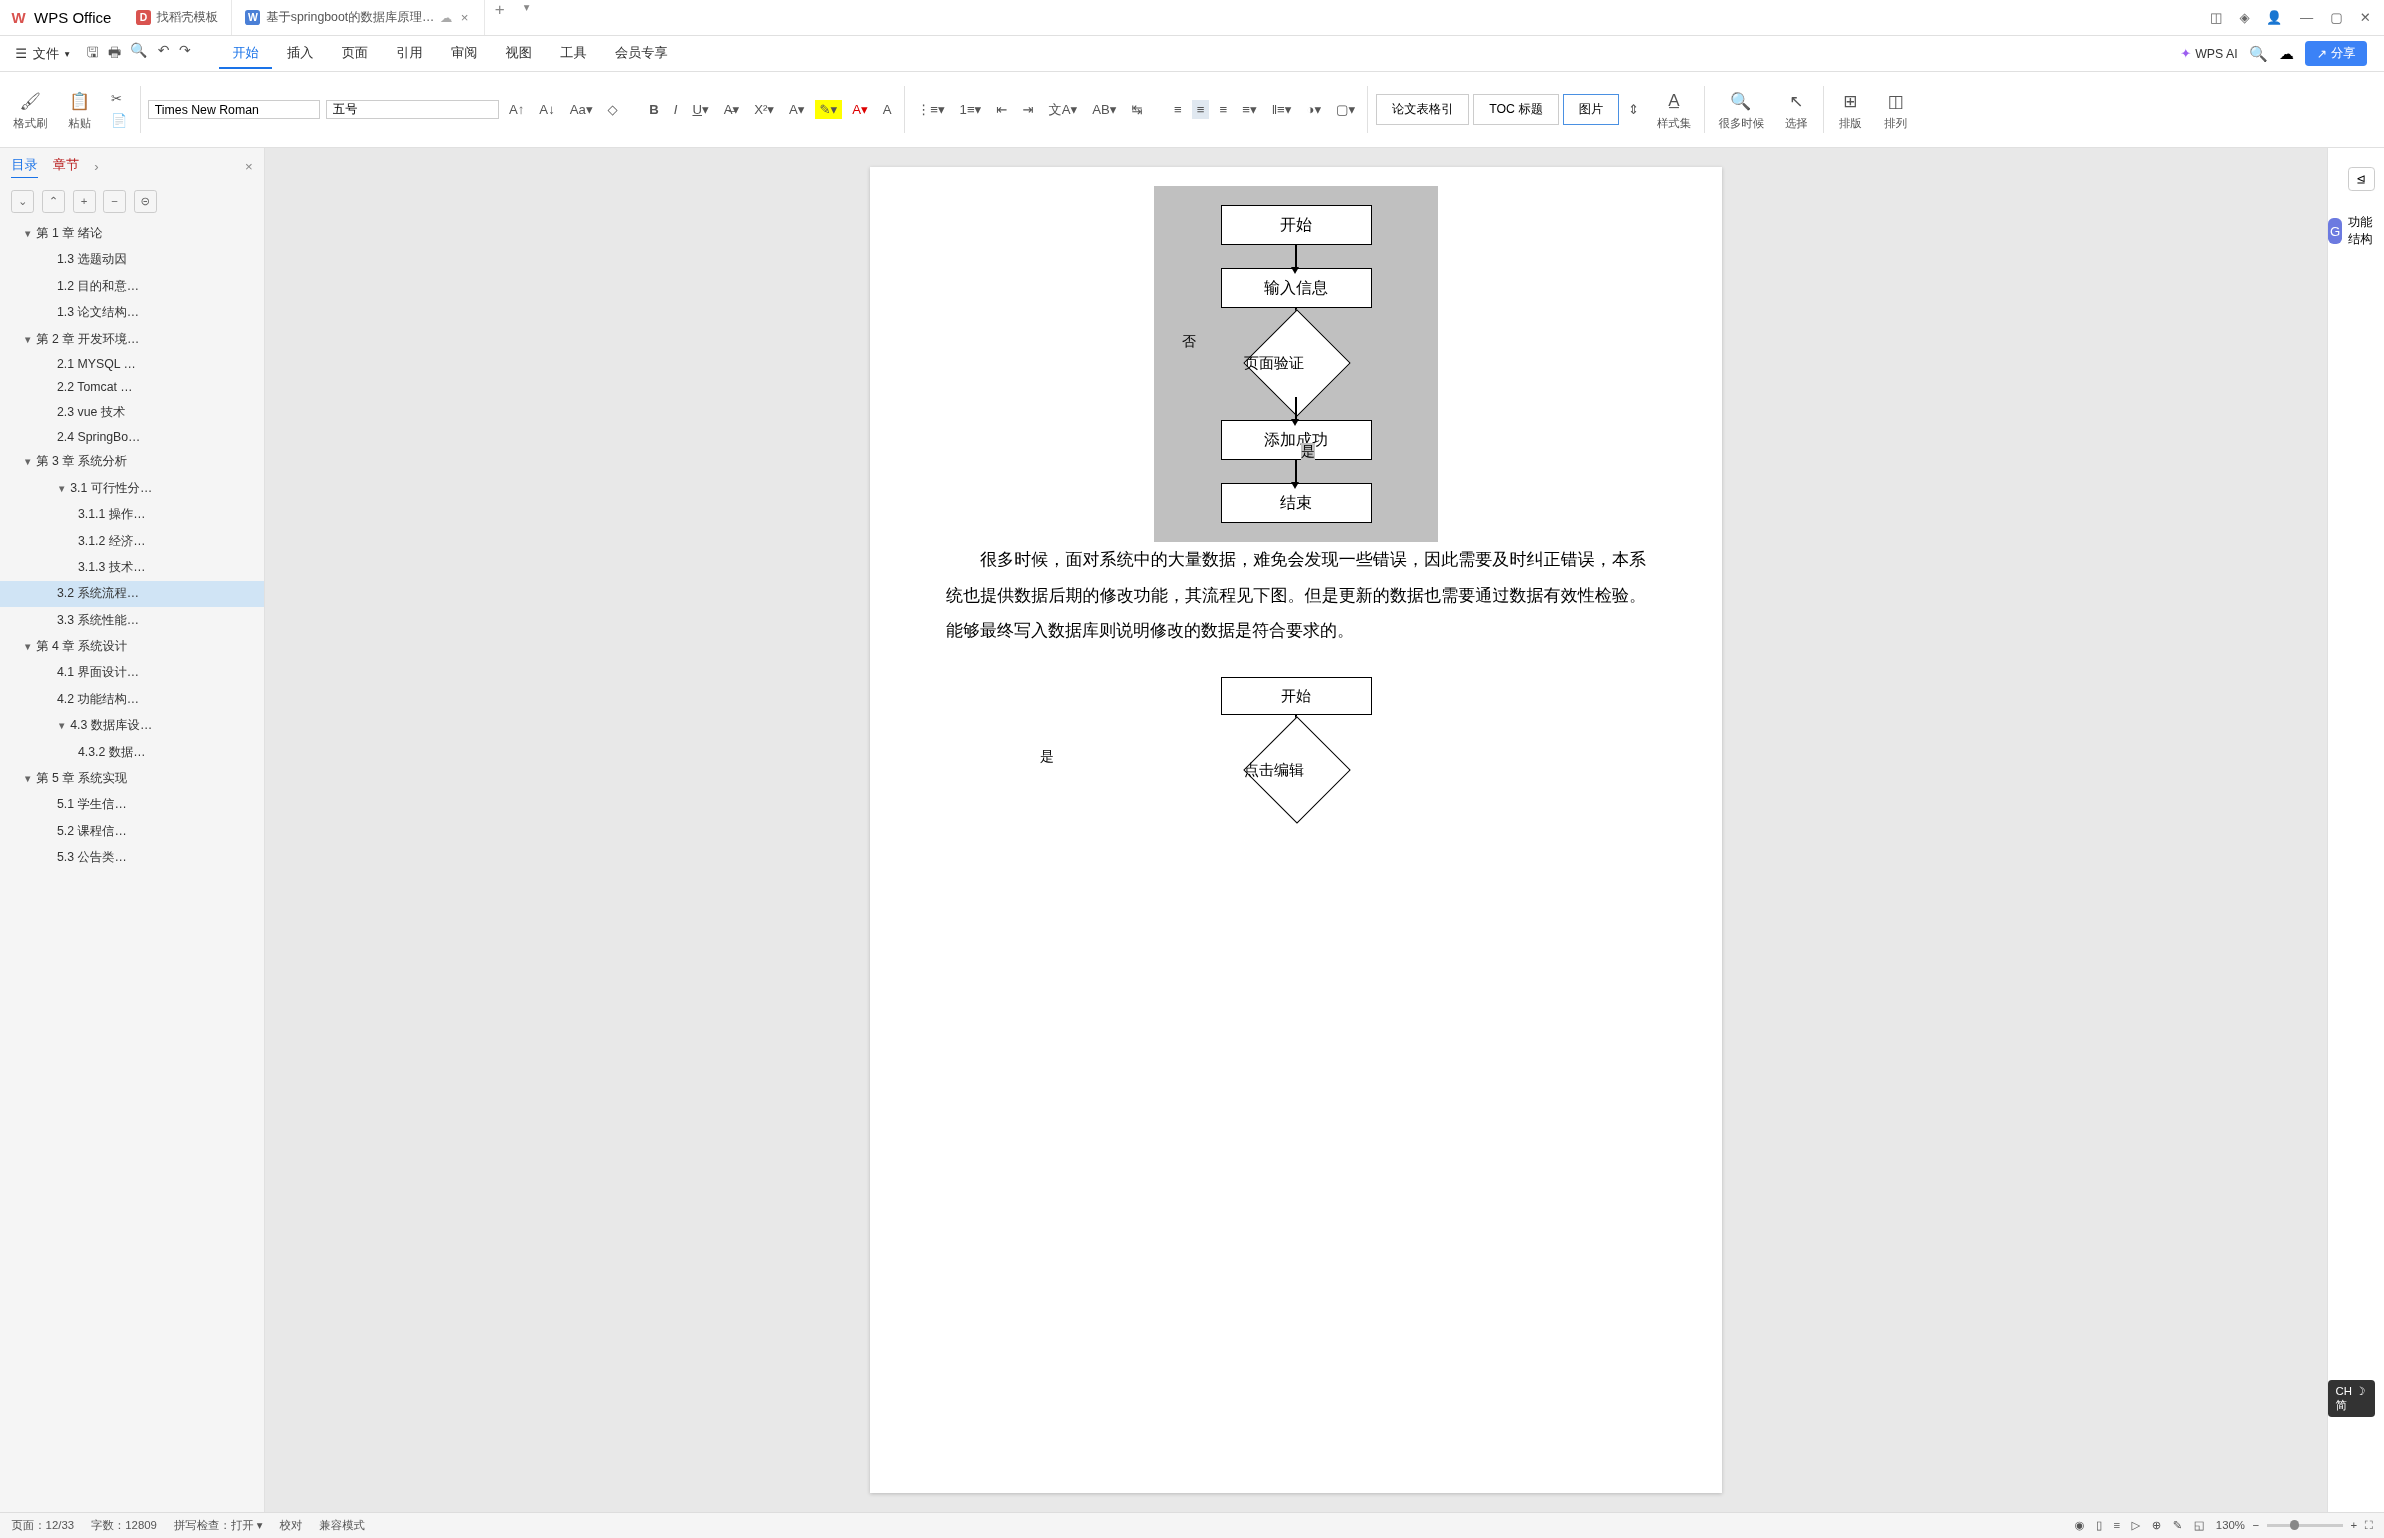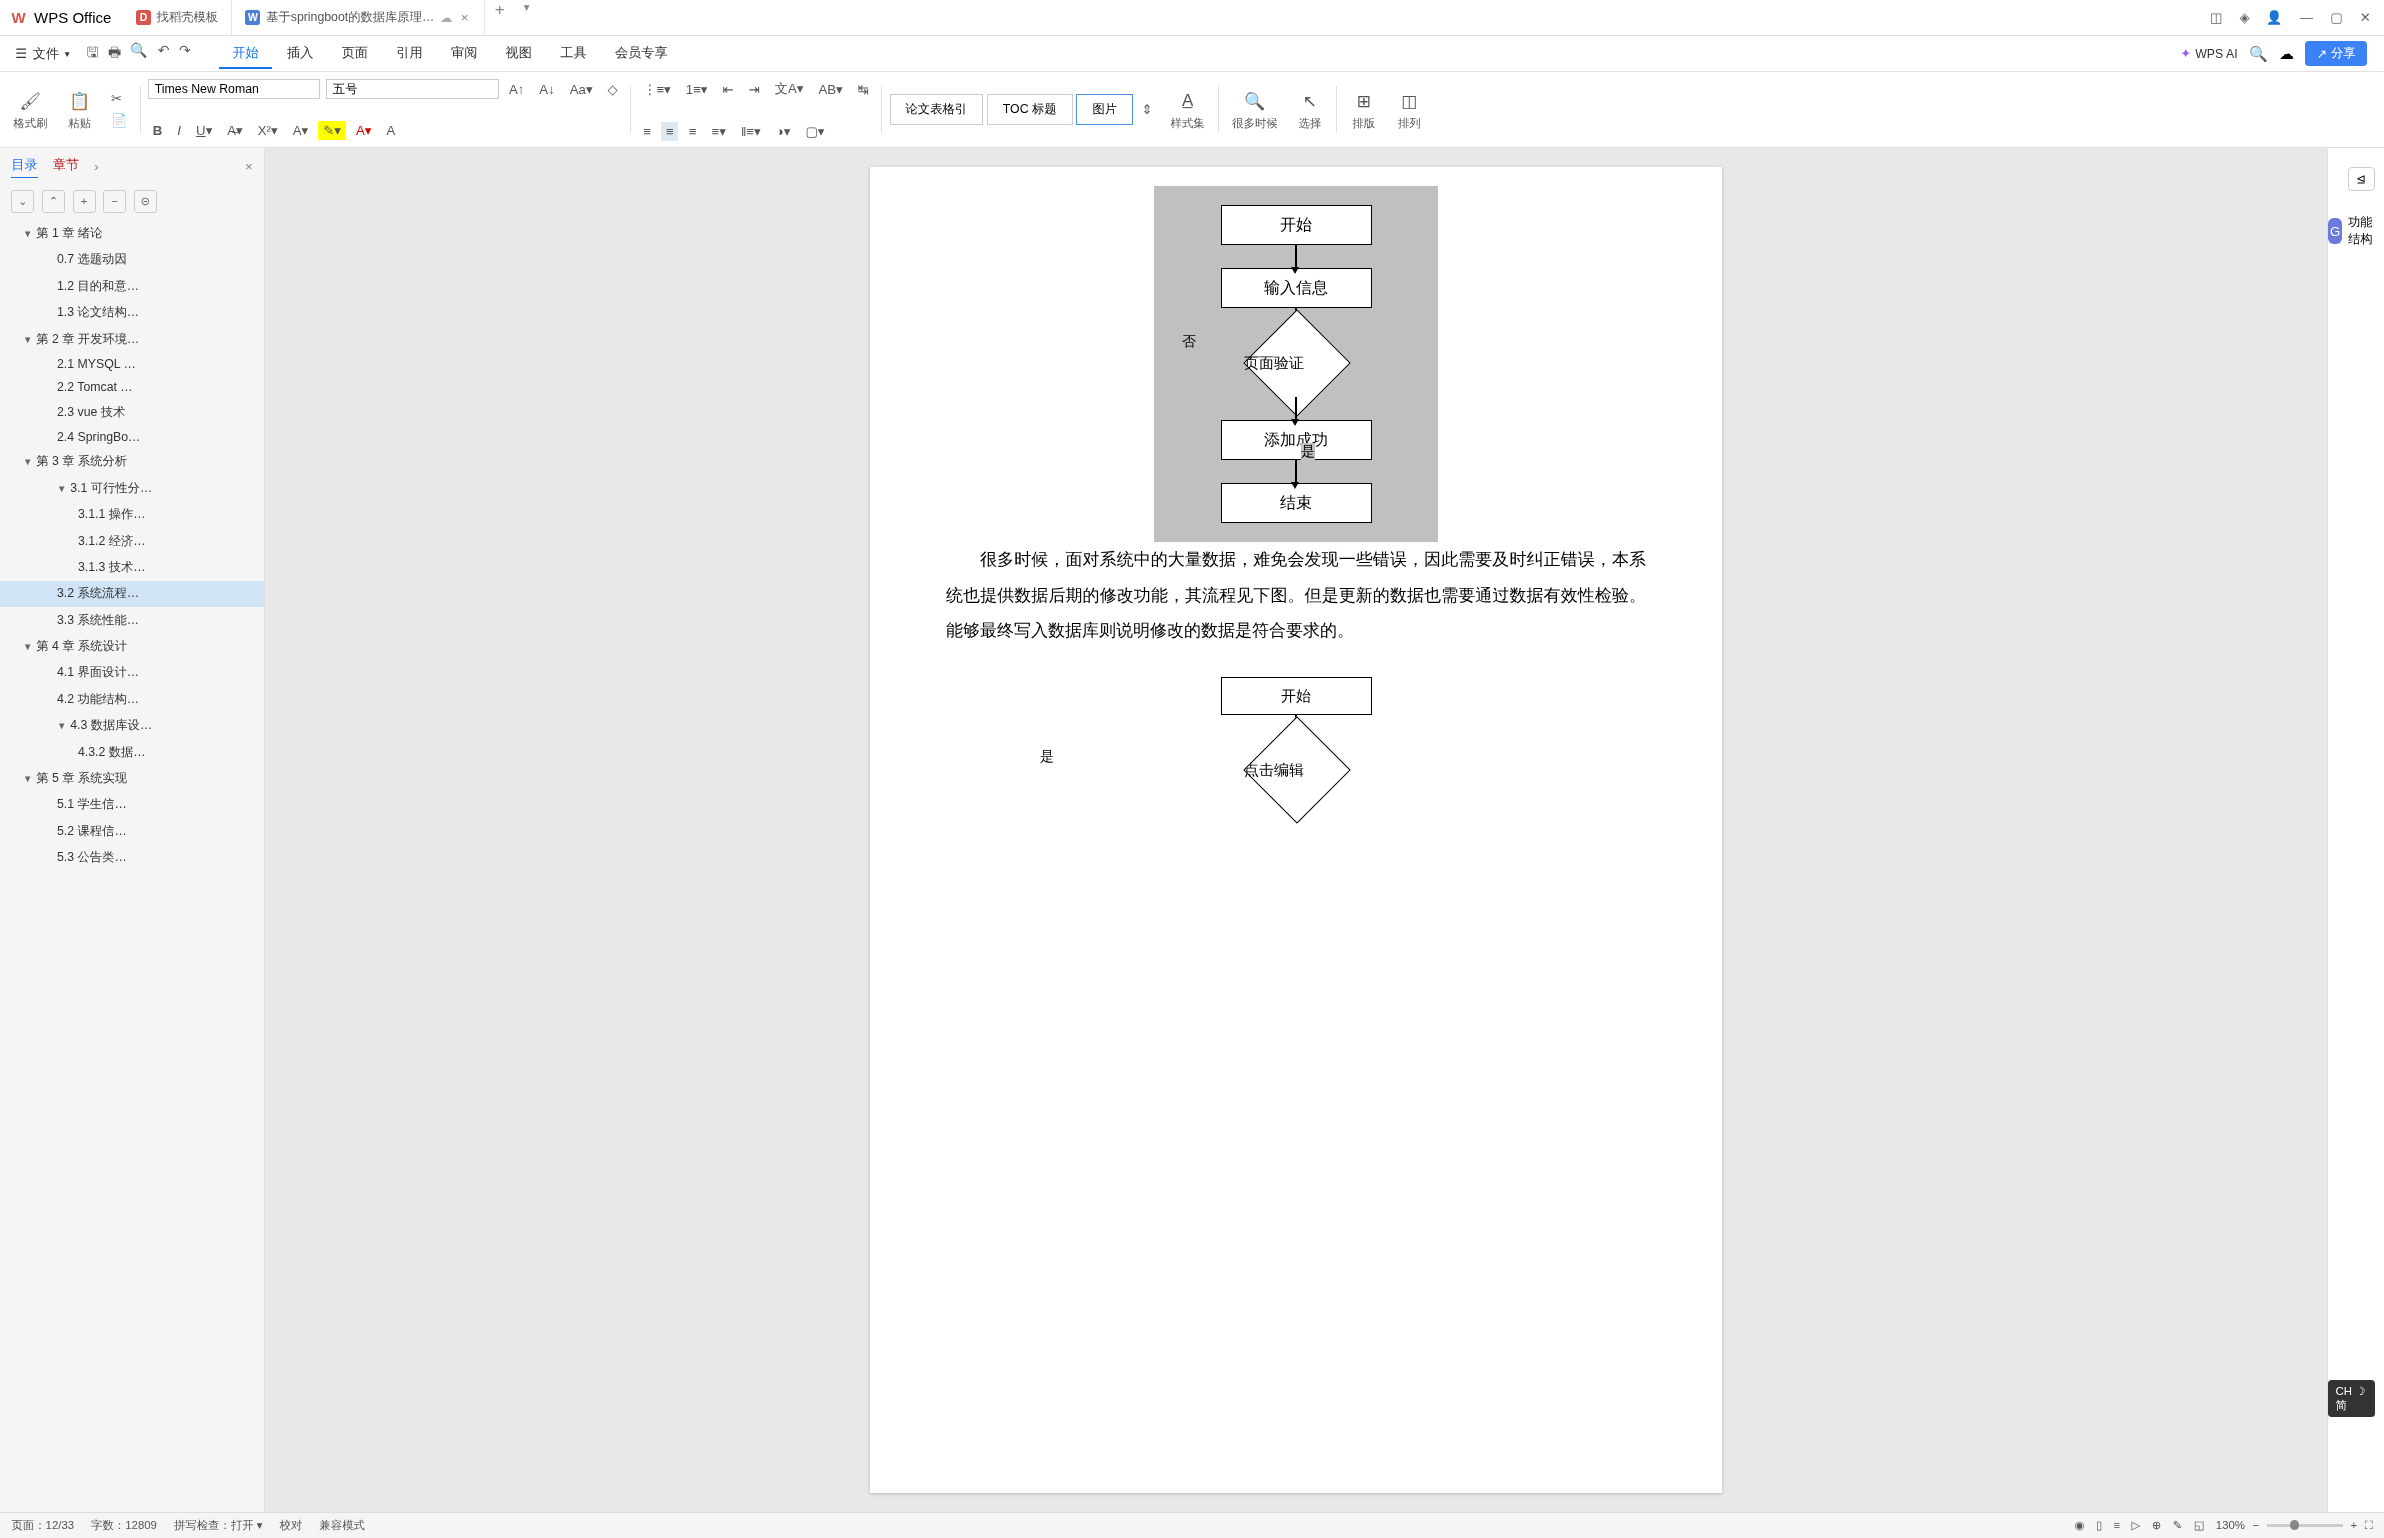--- a/index.html
+++ b/index.html
@@ -35,21 +35,21 @@
 .wps-ai-icon { color: #9c5ef0; font-size: 13.2px; }
 .share-btn { background: #3b82f6; color: #fff; padding: 3.8px 11.4px; border-radius: 3.8px; font-size: 12.3px; display: flex; align-items: center; gap: 3.8px; cursor: pointer; }
 
 .ribbon { height: 76px; display: flex; align-items: center; background: #fff; border-bottom: 0.9px solid #e0e0e0; padding: 0 7.6px; gap: 7.6px; position: relative; z-index: 10; }
 .ribbon-group { display: flex; flex-direction: column; align-items: center; justify-content: center; gap: 1.9px; padding: 0 5.7px; font-size: 11.4px; color: #555; }
 .ribbon-icon { width: 26.5px; height: 26.5px; display: flex; align-items: center; justify-content: center; font-size: 17px; color: #555; cursor: pointer; }
 .ribbon-divider { width: 0.9px; height: 47px; background: #e0e0e0; }
 .font-select { padding: 1.9px 5.7px; font-size: 12.3px; border: 0.9px solid #ccc; background: #fff; min-width: 104px; }
 .size-select { padding: 1.9px 5.7px; font-size: 12.3px; border: 0.9px solid #ccc; background: #fff; min-width: 42px; }
 .fmt-btn { padding: 1.9px 4.7px; font-size: 13.2px; cursor: pointer; color: #555; }
-.ribbon-sec { display: flex; flex-direction: column; gap: 22px; }
+.ribbon-sec { display: flex; flex-direction: row; gap: 22px; }
 .ribbon-sec-row { display: flex; align-items: center; gap: 5.7px; }
 .style-box { border: 0.9px solid #ccc; padding: 5.7px 15px; font-size: 12.3px; cursor: pointer; }
 .style-box.selected { border-color: #4a90e2; }
 
 .main-area { display: flex; height: calc(100vh - 36px - 36px - 76px - 26.5px); position: relative; z-index: 5; }
 
 .sidebar { width: 265px; background: #f5f5f5; border-right: 0.9px solid #e0e0e0; display: flex; flex-direction: column; }
 .sidebar-header { display: flex; align-items: center; padding: 7.6px 11.4px; gap: 15px; font-size: 13.2px; }
 .sidebar-tab { cursor: pointer; color: #b91c1c; padding-bottom: 3.8px; border-bottom: 1.9px solid transparent; }
 .sidebar-tab.active { color: #1a73e8; border-bottom-color: #1a73e8; }
@@ -364,21 +364,21 @@
       <span>+</span>
       <span>−</span>
       <span>⊝</span>
     </div>
     <div class="toc" id="toc-container">
         <div class="toc-item toc-l1">
           <span class="toc-toggle">▼</span>
           <span>第 1 章  绪论</span>
         </div>
         <div class="toc-item toc-l2">
-          <span>0.7 选题动因</span>
+          <span>1.3 选题动因</span>
         </div>
         <div class="toc-item toc-l2">
           <span>1.2 目的和意…</span>
         </div>
         <div class="toc-item toc-l2">
           <span>1.3 论文结构…</span>
         </div>
         <div class="toc-item toc-l1">
           <span class="toc-toggle">▼</span>
           <span>第 2 章  开发环境…</span>

